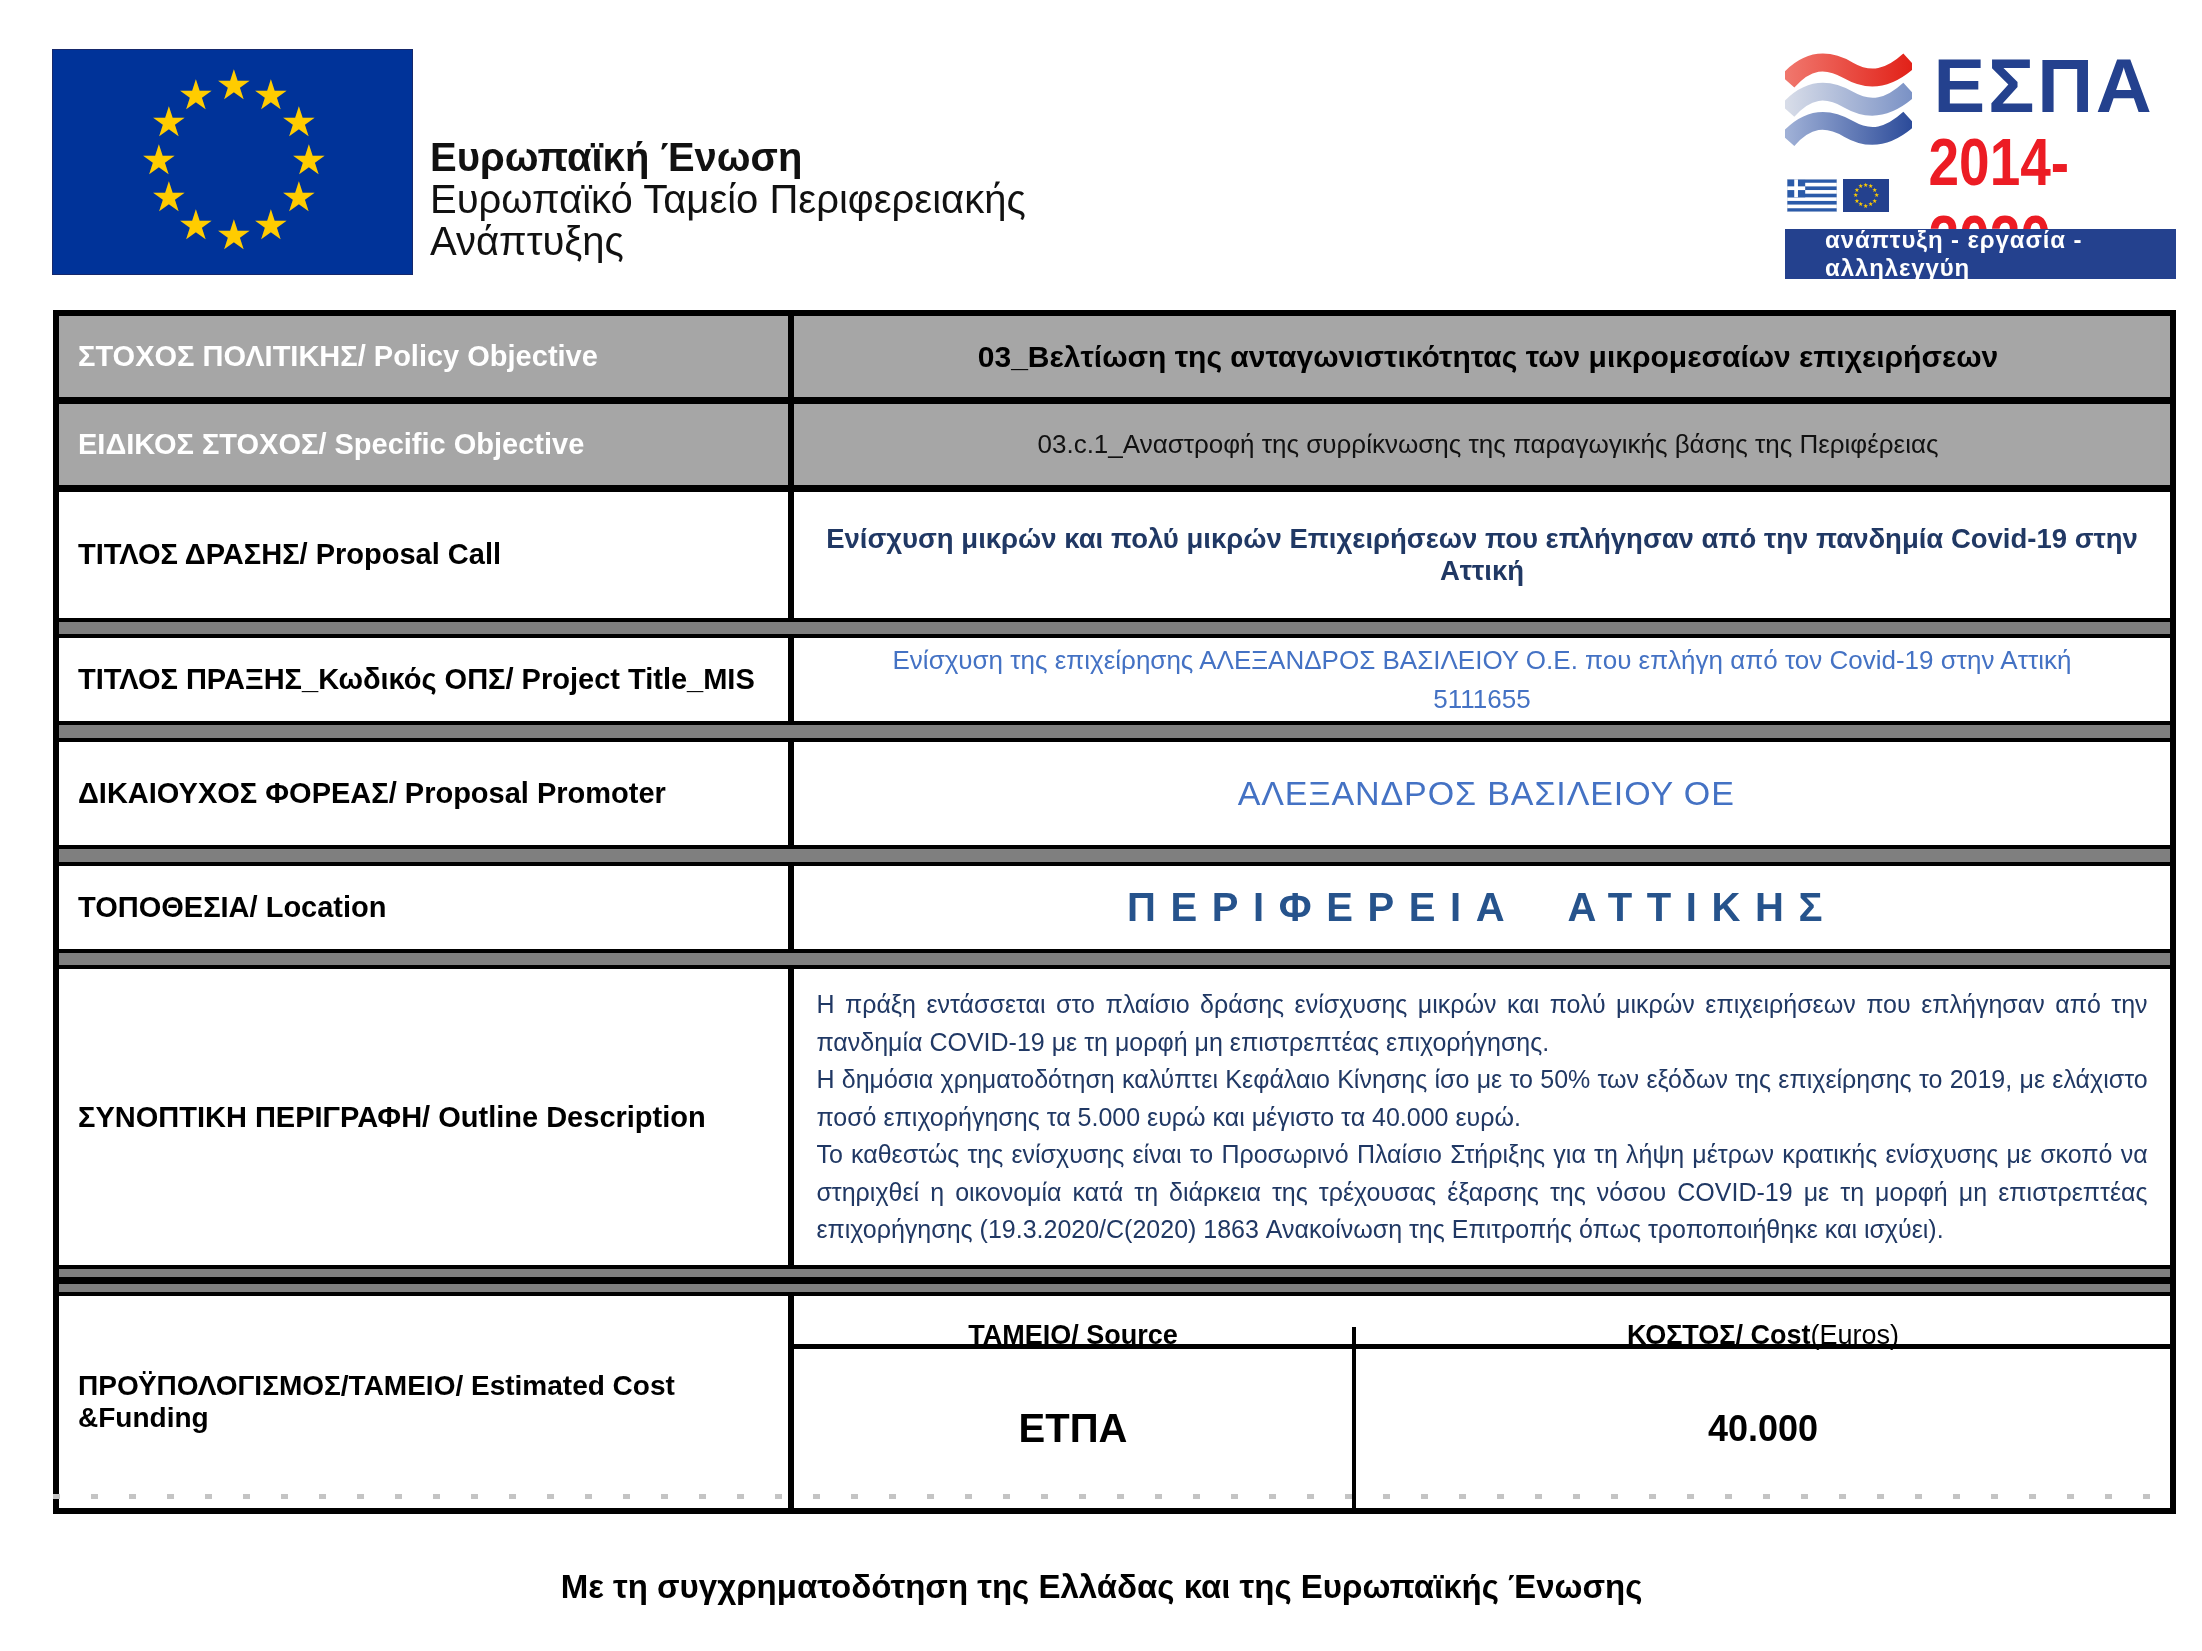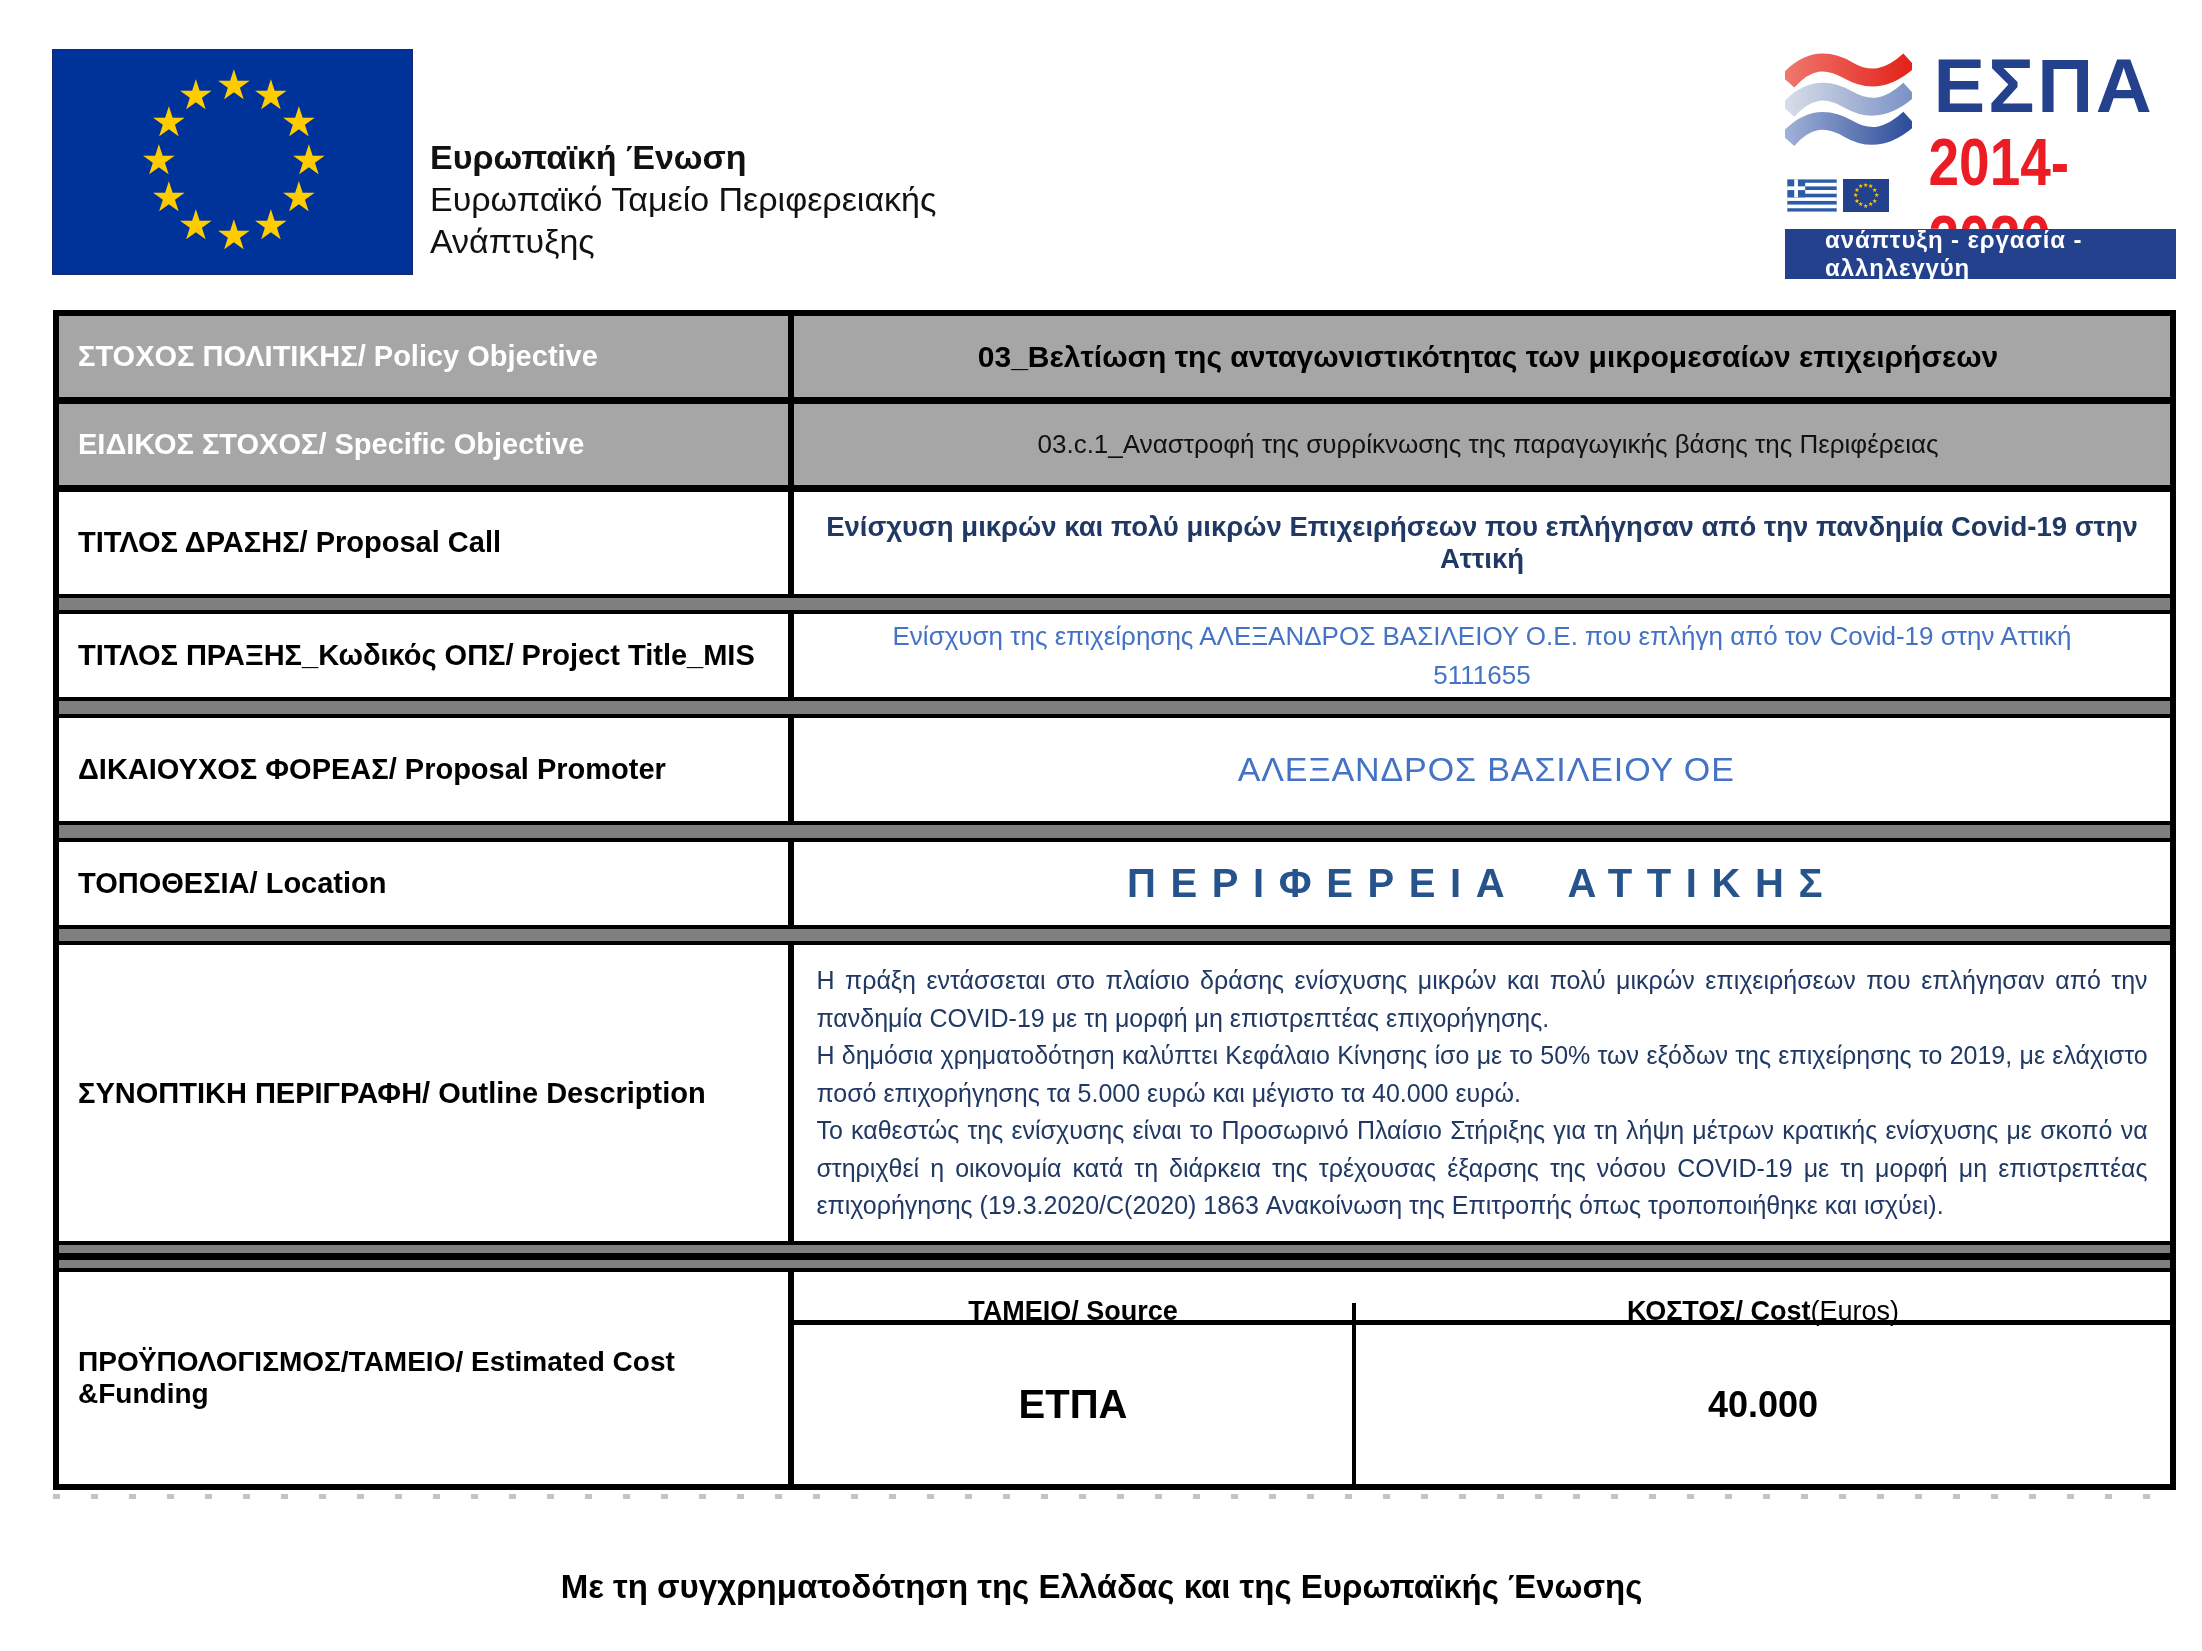--- a/index.html
+++ b/index.html
@@ -11,21 +11,21 @@
   *{box-sizing:border-box; margin:0; padding:0;}
   html,body{width:2203px; height:1652px; background:#fff; overflow:hidden;}
   body{font-family:"Liberation Sans", sans-serif; color:#000;}
   .page{position:relative; width:2203px; height:1652px; background:#fff;}
 
   
   header{position:absolute; left:0; top:0; width:2203px; height:310px;}
   .eu-flag{position:absolute; left:52px; top:49px; width:361px; height:226px;
            background:var(--eu-blue); border:0.9px solid #16286b;}
   .star{position:absolute; color:var(--star-yellow); transform:translate(-50%,-54%); line-height:1;}
-  .eu-caption{position:absolute; left:430px; top:136px; font-size:34px; line-height:42px; color:#111;}
+  .eu-caption{position:absolute; left:430px; top:136px; font-size:40px; line-height:42px; color:#111;}
   .eu-caption .cap-bold{font-weight:bold;}
 
   .espa{position:absolute; left:1785px; top:33px; width:391px; height:251px;}
   .waves{position:absolute; left:0; top:15.5px; width:127px; height:103px;}
   .espa-title{position:absolute; left:127px; top:5.2px; width:264px; height:95px;
               display:flex; align-items:center; justify-content:center;
               font-size:76px; font-weight:800; letter-spacing:2.6px; color:var(--espa-blue);
               transform:scaleX(1.02);}
   .flags-row{position:absolute; left:1.7px; top:146px; display:flex; gap:6px;}
   .eu-mini{position:relative; width:46px; height:33px; background:var(--espa-blue);}
@@ -39,21 +39,21 @@
   
   .doc-table{position:absolute; left:53px; top:310px; width:2123px; border:6.9px solid #000; background:#fff;}
   .row{display:flex; width:100%;}
   .lbl{width:735px; flex:0 0 735px; border-right:6px solid #000;
        display:flex; align-items:center; padding-left:19px;
        font-weight:bold; font-size:29px; color:#000;}
   .val{flex:1; display:flex; align-items:center; justify-content:center;
        text-align:center; padding:5.2px 8.6px;}
   .gray-row{background:var(--cell-gray);gap:12px;}
   .gray-row .lbl{color:#fff;}
-  .h94{height:81px;} .h118{height:102px;} .h96{height:83px;} .h120{height:103px;} .h344{height:296px;}
+  .h94{height:81px;} .h118{height:126px;} .h96{height:83px;} .h120{height:103px;} .h344{height:296px;}
   .hr{height:6.9px; background:#000;}
   .band{height:20.6px; background:var(--band-gray); border-top:4.3px solid #000; border-bottom:4.3px solid #000;}
   .band-thick{height:31px; border-top:4.3px solid #000; border-bottom:4.3px solid #000;
               background:linear-gradient(#7F7F7F 0 7.7px, #000 7.7px 14.6px, #7F7F7F 14.6px 22.4px);}
 
   .v-policy{font-weight:bold; font-size:30px; color:#000;}
   .v-specific{font-size:26px; color:#111;}
   .v-call{font-weight:bold; font-size:27.5px; color:var(--navy);}
   .v-mis{font-size:26px; line-height:1.5; color:var(--blue);}
   .v-promoter{font-size:34px; color:var(--blue); letter-spacing:0.9px;padding-left:17px;}

